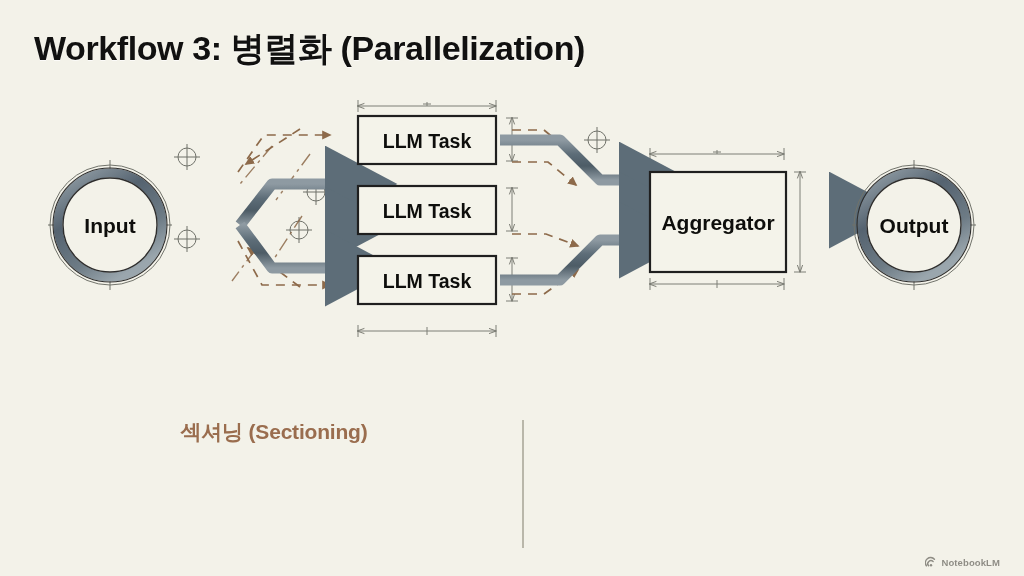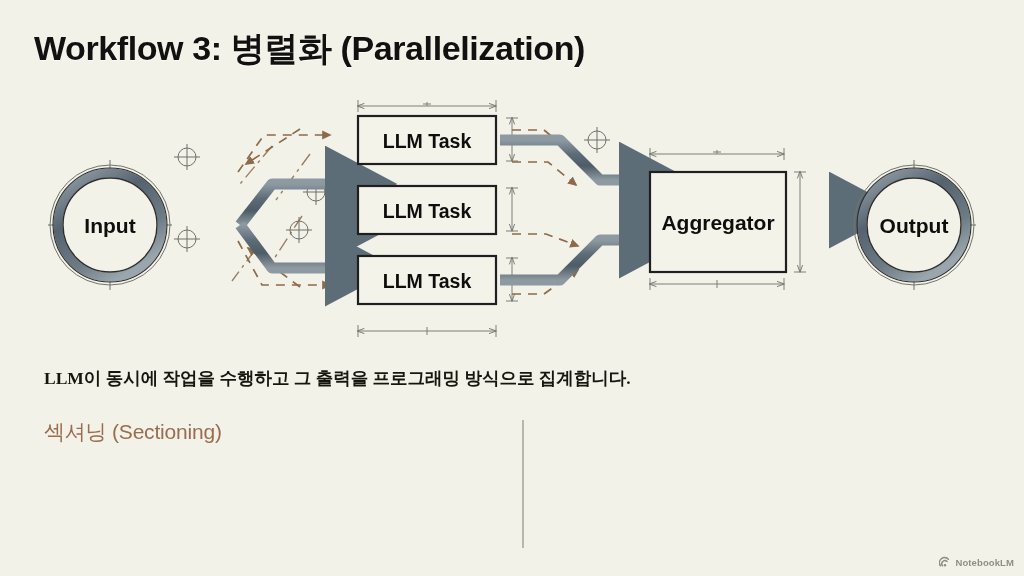--- a/index.html
+++ b/index.html
@@ -7,20 +7,21 @@
   html, body {
     width:1024px; height:576px;
     background:#f3f2e9;
     font-family:"Liberation Sans","DejaVu Sans",sans-serif;
     overflow:hidden;
   }
   #slide {
     position:relative;
     width:1024px; height:576px;
     background:#f3f2e9;
+    text-align:center;
   }
   
   #title {
     position:absolute;
     left:34px; top:26px;
     font-size:34px;
     font-weight:700;
     letter-spacing:-0.4px;
     color:#111110;
     white-space:nowrap;
@@ -46,21 +47,21 @@
   #columns {
     position:absolute;
     left:44px; top:418px;
     width:940px; height:140px;
   }
   .col { position:absolute; top:0; }
   .col.left  { left:0;    width:460px; }
   .col.right { left:494px; width:446px; }
   .col-heading {
     font-size:21px;
-    font-weight:400;
+    font-weight:700;
     color:#9a6d4e;
     white-space:nowrap;
     letter-spacing:-0.2px;
   }
   .col-body {
     font-size:16.5px;
     font-weight:700;
     color:#181810;
     line-height:1.32;
     letter-spacing:-0.3px;
@@ -69,21 +70,21 @@
   .col.right .col-body div { white-space:normal; }
   #divider {
     position:absolute;
     left:478px; top:2px;
     width:2px; height:128px;
     background:#b9b7aa;
   }
   
   #watermark {
     position:absolute;
-    right:10px; bottom:8px;
+    right:24px; bottom:8px;
     display:flex;
     align-items:center;
     gap:4px;
     opacity:0.55;
   }
   #watermark .wm-label {
     font-size:9.5px;
     font-weight:700;
     color:#3c3a33;
     letter-spacing:0.1px;
@@ -261,21 +262,20 @@
         <line x1="914" y1="72" x2="914" y2="202" stroke="#6f7169" stroke-width="1"></line>
         <circle cx="914" cy="137" r="60" fill="none" stroke="#71736b" stroke-width="1"></circle>
         <circle cx="914" cy="137" r="52" fill="#f3f2e9" stroke="url(#ringGrad)" stroke-width="9"></circle>
         <circle cx="914" cy="137" r="57" fill="none" stroke="#2d2d2d" stroke-width="1.1"></circle>
         <circle cx="914" cy="137" r="47" fill="none" stroke="#2d2d2d" stroke-width="1.4"></circle>
         <text x="914" y="137" text-anchor="middle" dominant-baseline="central" font-family="Liberation Sans, sans-serif" font-size="21" font-weight="700" fill="#0e0e0c">Output</text>
       </g>
     </svg>
   </div>
 
-  <div id="summary">LLM이 동시에 작업을 수행하고 그 출력을 프로그래밍 방식으로 집계합니다.</div>
 
   <div id="columns">
     <div id="divider"></div>
 
     <div class="col left">
       <div class="col-heading">섹셔닝 (Sectioning)</div>
     </div>
 
   </div>
 

